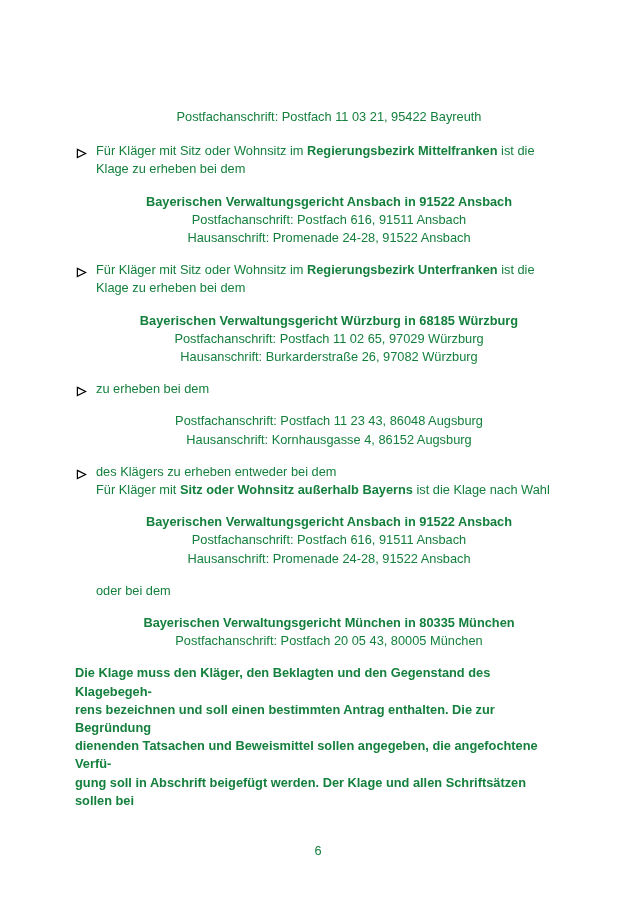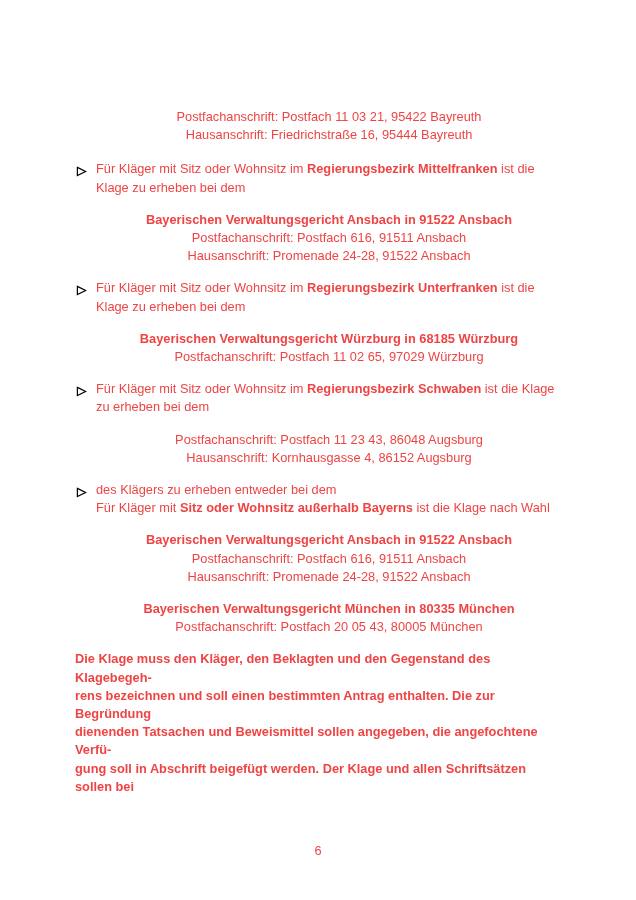--- a/index.html
+++ b/index.html
@@ -5,21 +5,21 @@
   html, body {
     margin: 0;
     padding: 0;
     background: #ffffff;
   }
   .page {
     position: relative;
     width: 636px;
     height: 900px;
     background: #ffffff;
-    color: #ef4444;
+    color: #15803d;
     font-family: "Liberation Sans", "DejaVu Sans", sans-serif;
     font-size: 12.8px;
     line-height: 18.2px;
     overflow: hidden;
   }
   .content {
     position: absolute;
     left: 75px;
     top: 108px;
     width: 487px;
@@ -54,21 +54,20 @@
   .para .line { white-space: normal; }
 </style>
 </head>
 <body>
 
 <div class="page">
   <div class="content">
 
     <div class="block block-address centered">
       <div class="line">Postfachanschrift: Postfach 11 03 21, 95422 Bayreuth</div>
-      <div class="line">Hausanschrift: Friedrichstraße 16, 95444 Bayreuth</div>
     </div>
 
     <div class="block bullet">
       <span class="marker"><svg width="11" height="11" viewBox="0 0 12 12">
             <path d="M1.5 1.5 L10.5 6 L1.5 10.5 Z" fill="none" stroke="#000" stroke-width="1.3"></path>
           </svg></span>
       <div class="line"><span>Für Kläger mit Sitz oder Wohnsitz im </span><span class="b">Regierungsbezirk Mittelfranken</span><span> ist die</span></div>
       <div class="line">Klage zu erheben bei dem</div>
     </div>
 
@@ -82,27 +81,27 @@
       <span class="marker"><svg width="11" height="11" viewBox="0 0 12 12">
             <path d="M1.5 1.5 L10.5 6 L1.5 10.5 Z" fill="none" stroke="#000" stroke-width="1.3"></path>
           </svg></span>
       <div class="line"><span>Für Kläger mit Sitz oder Wohnsitz im </span><span class="b">Regierungsbezirk Unterfranken</span><span> ist die</span></div>
       <div class="line">Klage zu erheben bei dem</div>
     </div>
 
     <div class="block centered">
       <div class="line b">Bayerischen Verwaltungsgericht Würzburg in 68185 Würzburg</div>
       <div class="line">Postfachanschrift: Postfach 11 02 65, 97029 Würzburg</div>
+      <div class="line">Hausanschrift: Burkarderstraße 26, 97082 Würzburg</div>
     </div>
 
     <div class="block bullet">
       <span class="marker"><svg width="11" height="11" viewBox="0 0 12 12">
             <path d="M1.5 1.5 L10.5 6 L1.5 10.5 Z" fill="none" stroke="#000" stroke-width="1.3"></path>
           </svg></span>
-      <div class="line"><span>Für Kläger mit Sitz oder Wohnsitz im </span><span class="b">Regierungsbezirk Schwaben</span><span> ist die Klage</span></div>
       <div class="line">zu erheben bei dem</div>
     </div>
 
     <div class="block centered">
       <div class="line">Postfachanschrift: Postfach 11 23 43, 86048 Augsburg</div>
       <div class="line">Hausanschrift: Kornhausgasse 4, 86152 Augsburg</div>
     </div>
 
     <div class="block bullet">
       <span class="marker"><svg width="11" height="11" viewBox="0 0 12 12">
@@ -111,20 +110,21 @@
       <div class="line">des Klägers zu erheben entweder bei dem</div>
       <div class="line"><span>Für Kläger mit </span><span class="b">Sitz oder Wohnsitz außerhalb Bayerns</span><span> ist die Klage nach Wahl</span></div>
     </div>
 
     <div class="block centered">
       <div class="line b">Bayerischen Verwaltungsgericht Ansbach in 91522 Ansbach</div>
       <div class="line">Postfachanschrift: Postfach 616, 91511 Ansbach</div>
       <div class="line">Hausanschrift: Promenade 24-28, 91522 Ansbach</div>
     </div>
 
+    <div class="block" style="margin-left:21px">oder bei dem</div>
 
     <div class="block centered">
       <div class="line b">Bayerischen Verwaltungsgericht München in 80335 München</div>
       <div class="line">Postfachanschrift: Postfach 20 05 43, 80005 München</div>
     </div>
 
     <div class="block para">
       <div class="line">Die Klage muss den Kläger, den Beklagten und den Gegenstand des Klagebegeh-</div>
       <div class="line">rens bezeichnen und soll einen bestimmten Antrag enthalten. Die zur Begründung</div>
       <div class="line">dienenden Tatsachen und Beweismittel sollen angegeben, die angefochtene Verfü-</div>

